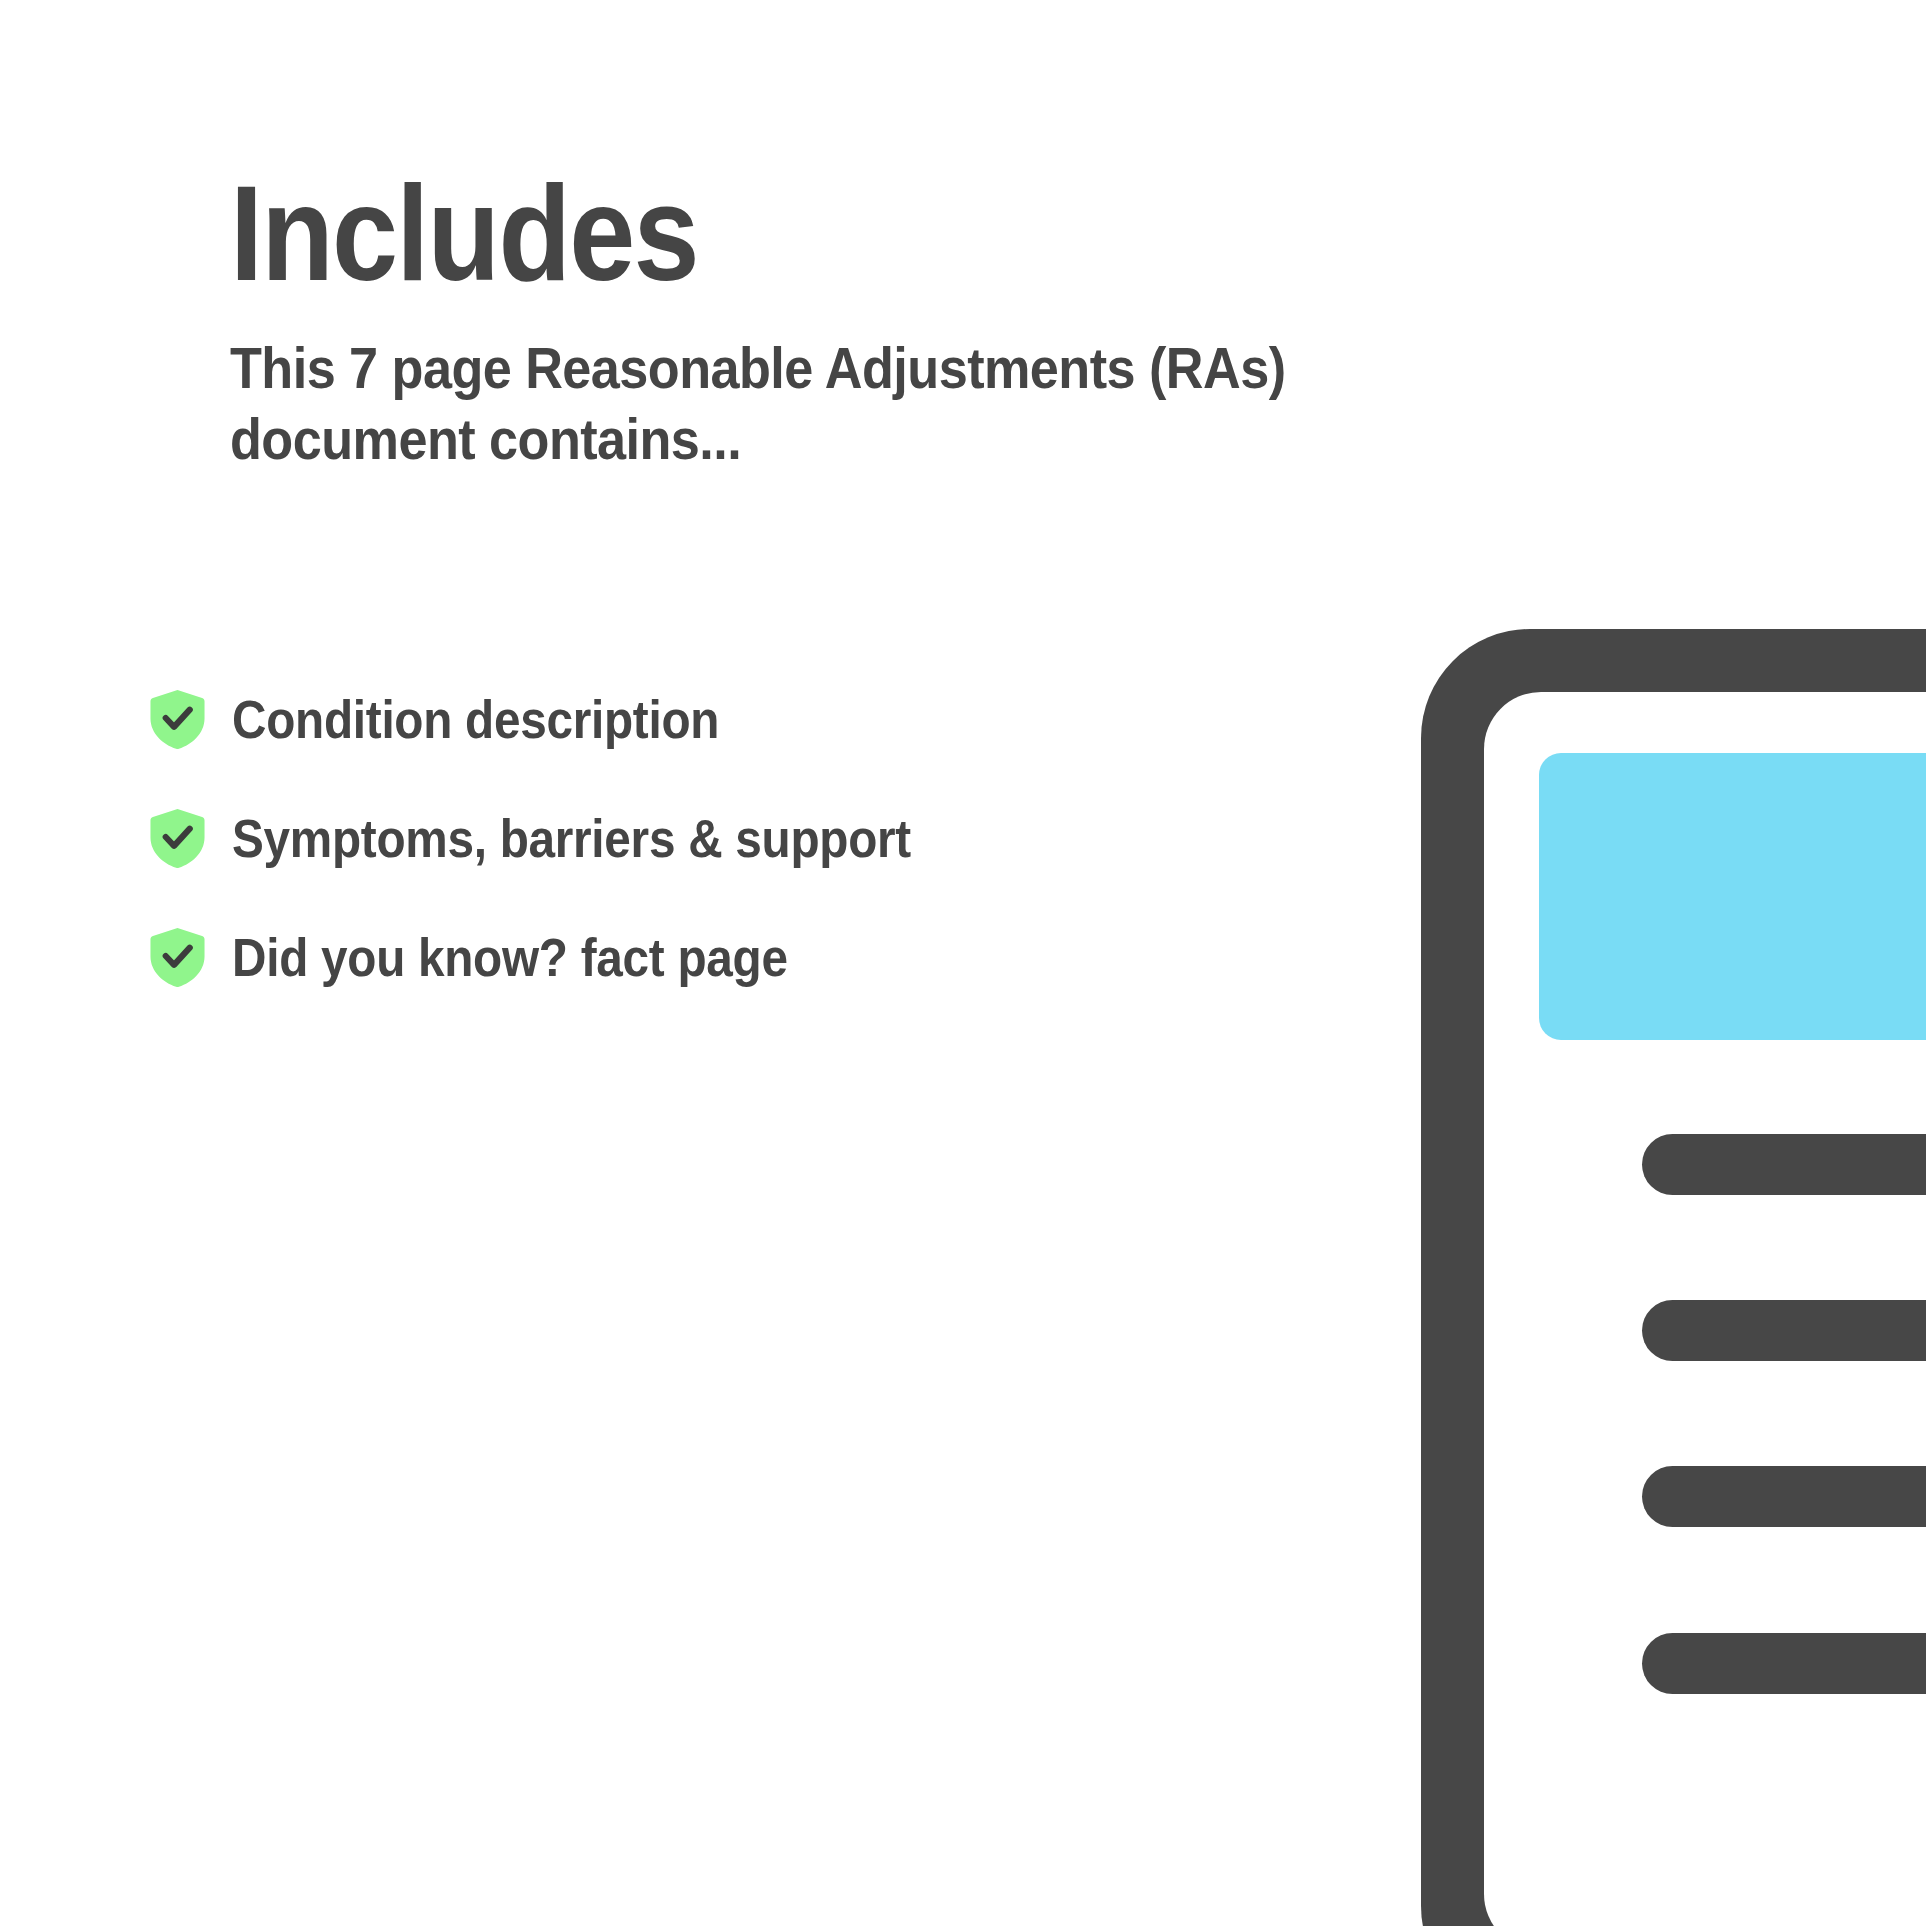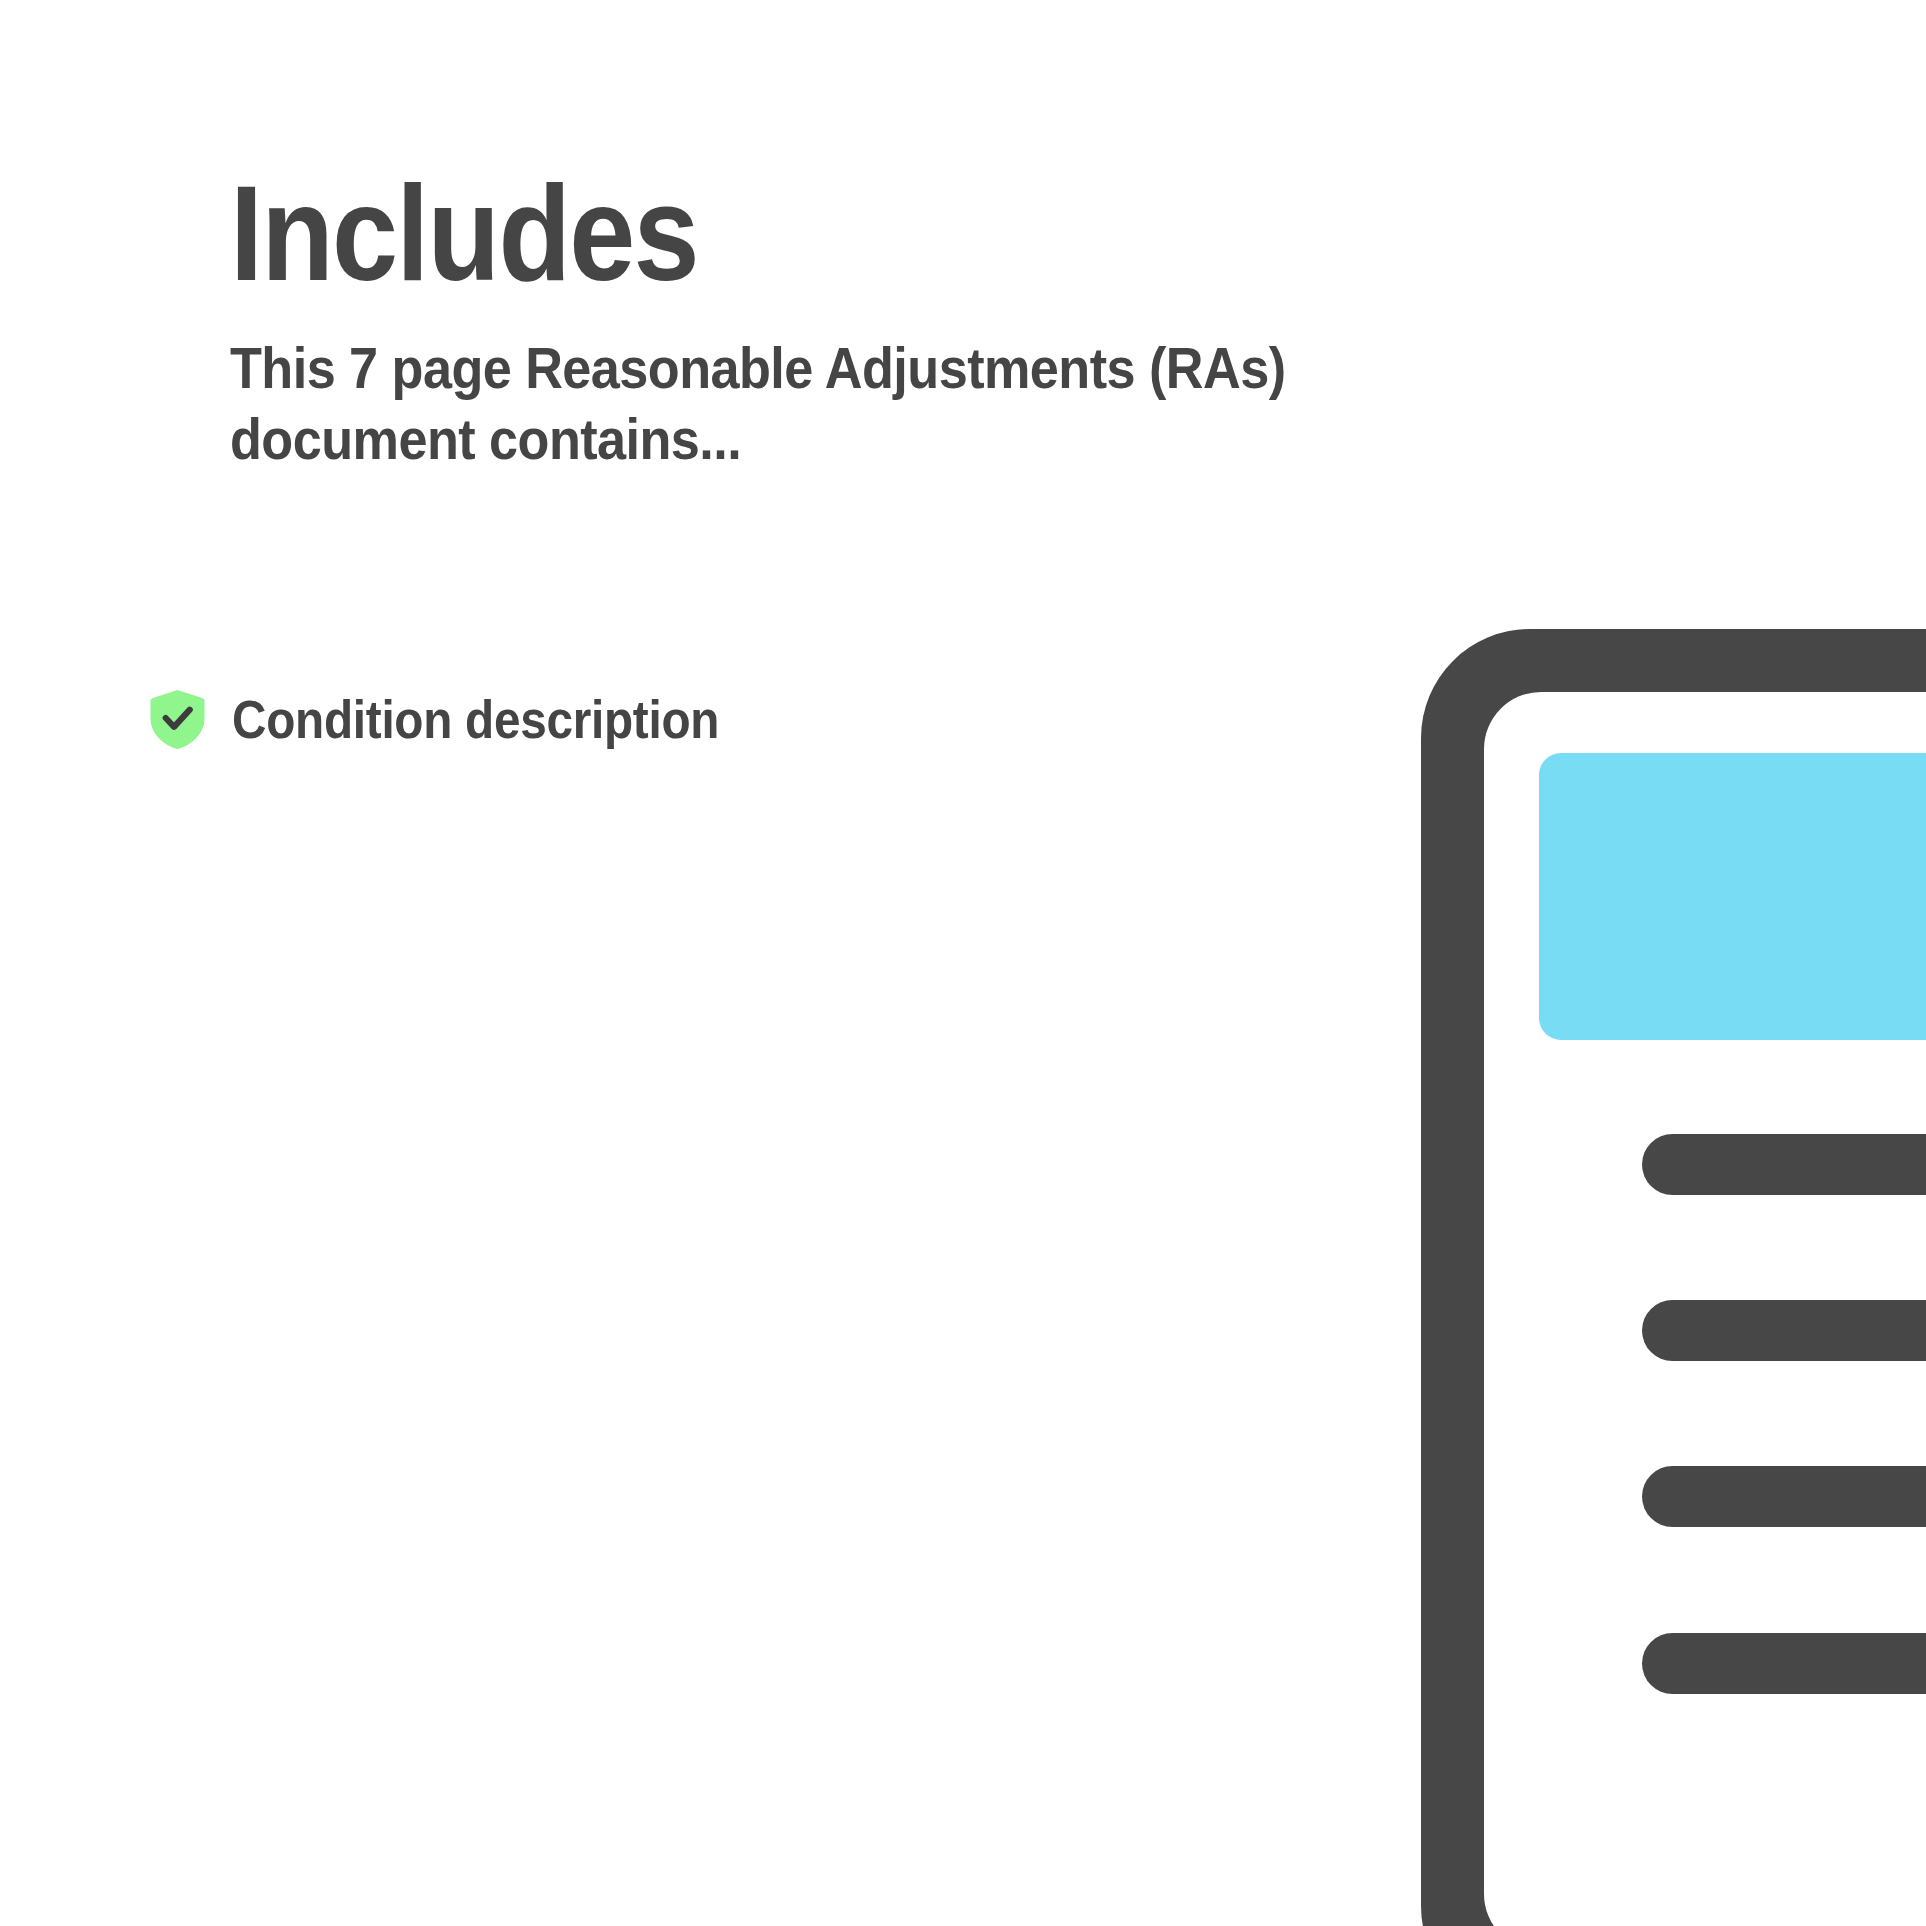--- a/index.html
+++ b/index.html
@@ -159,20 +159,38 @@
     <ul class="check-list" id="check-list">
         <li class="check-item">
           <span>
             <svg class="shield-icon" viewBox="0 0 58 62" xmlns="http://www.w3.org/2000/svg">
               <path d="M29 1 L54 9 C55.6 9.5 56.5 10.9 56.5 12.5 L56.5 30 C56.5 45 44 56.5 30.4 60.8 C29.5 61.1 28.5 61.1 27.6 60.8 C14 56.5 1.5 45 1.5 30 L1.5 12.5 C1.5 10.9 2.4 9.5 4 9 Z" fill="#90f58c"></path>
               <path d="M17 29.5 L25.5 38.5 L41.5 21" fill="none" stroke="#3c3c3c" stroke-width="6.2" stroke-linecap="round" stroke-linejoin="round"></path>
             </svg>
           </span>
           <span class="check-label">Condition description</span>
         </li>
+        <li class="check-item">
+          <span>
+            <svg class="shield-icon" viewBox="0 0 58 62" xmlns="http://www.w3.org/2000/svg">
+              <path d="M29 1 L54 9 C55.6 9.5 56.5 10.9 56.5 12.5 L56.5 30 C56.5 45 44 56.5 30.4 60.8 C29.5 61.1 28.5 61.1 27.6 60.8 C14 56.5 1.5 45 1.5 30 L1.5 12.5 C1.5 10.9 2.4 9.5 4 9 Z" fill="#90f58c"></path>
+              <path d="M17 29.5 L25.5 38.5 L41.5 21" fill="none" stroke="#3c3c3c" stroke-width="6.2" stroke-linecap="round" stroke-linejoin="round"></path>
+            </svg>
+          </span>
+          <span class="check-label">Symptoms, barriers &amp; support</span>
+        </li>
+        <li class="check-item">
+          <span>
+            <svg class="shield-icon" viewBox="0 0 58 62" xmlns="http://www.w3.org/2000/svg">
+              <path d="M29 1 L54 9 C55.6 9.5 56.5 10.9 56.5 12.5 L56.5 30 C56.5 45 44 56.5 30.4 60.8 C29.5 61.1 28.5 61.1 27.6 60.8 C14 56.5 1.5 45 1.5 30 L1.5 12.5 C1.5 10.9 2.4 9.5 4 9 Z" fill="#90f58c"></path>
+              <path d="M17 29.5 L25.5 38.5 L41.5 21" fill="none" stroke="#3c3c3c" stroke-width="6.2" stroke-linecap="round" stroke-linejoin="round"></path>
+            </svg>
+          </span>
+          <span class="check-label">Did you know? fact page</span>
+        </li>
       </ul>
 
   </div>
 
   <div class="device">
     <div class="device-screen">
       <div class="screen-hero"></div>
       <div class="screen-bar b1"></div>
       <div class="screen-bar b2"></div>
       <div class="screen-bar b3"></div>

